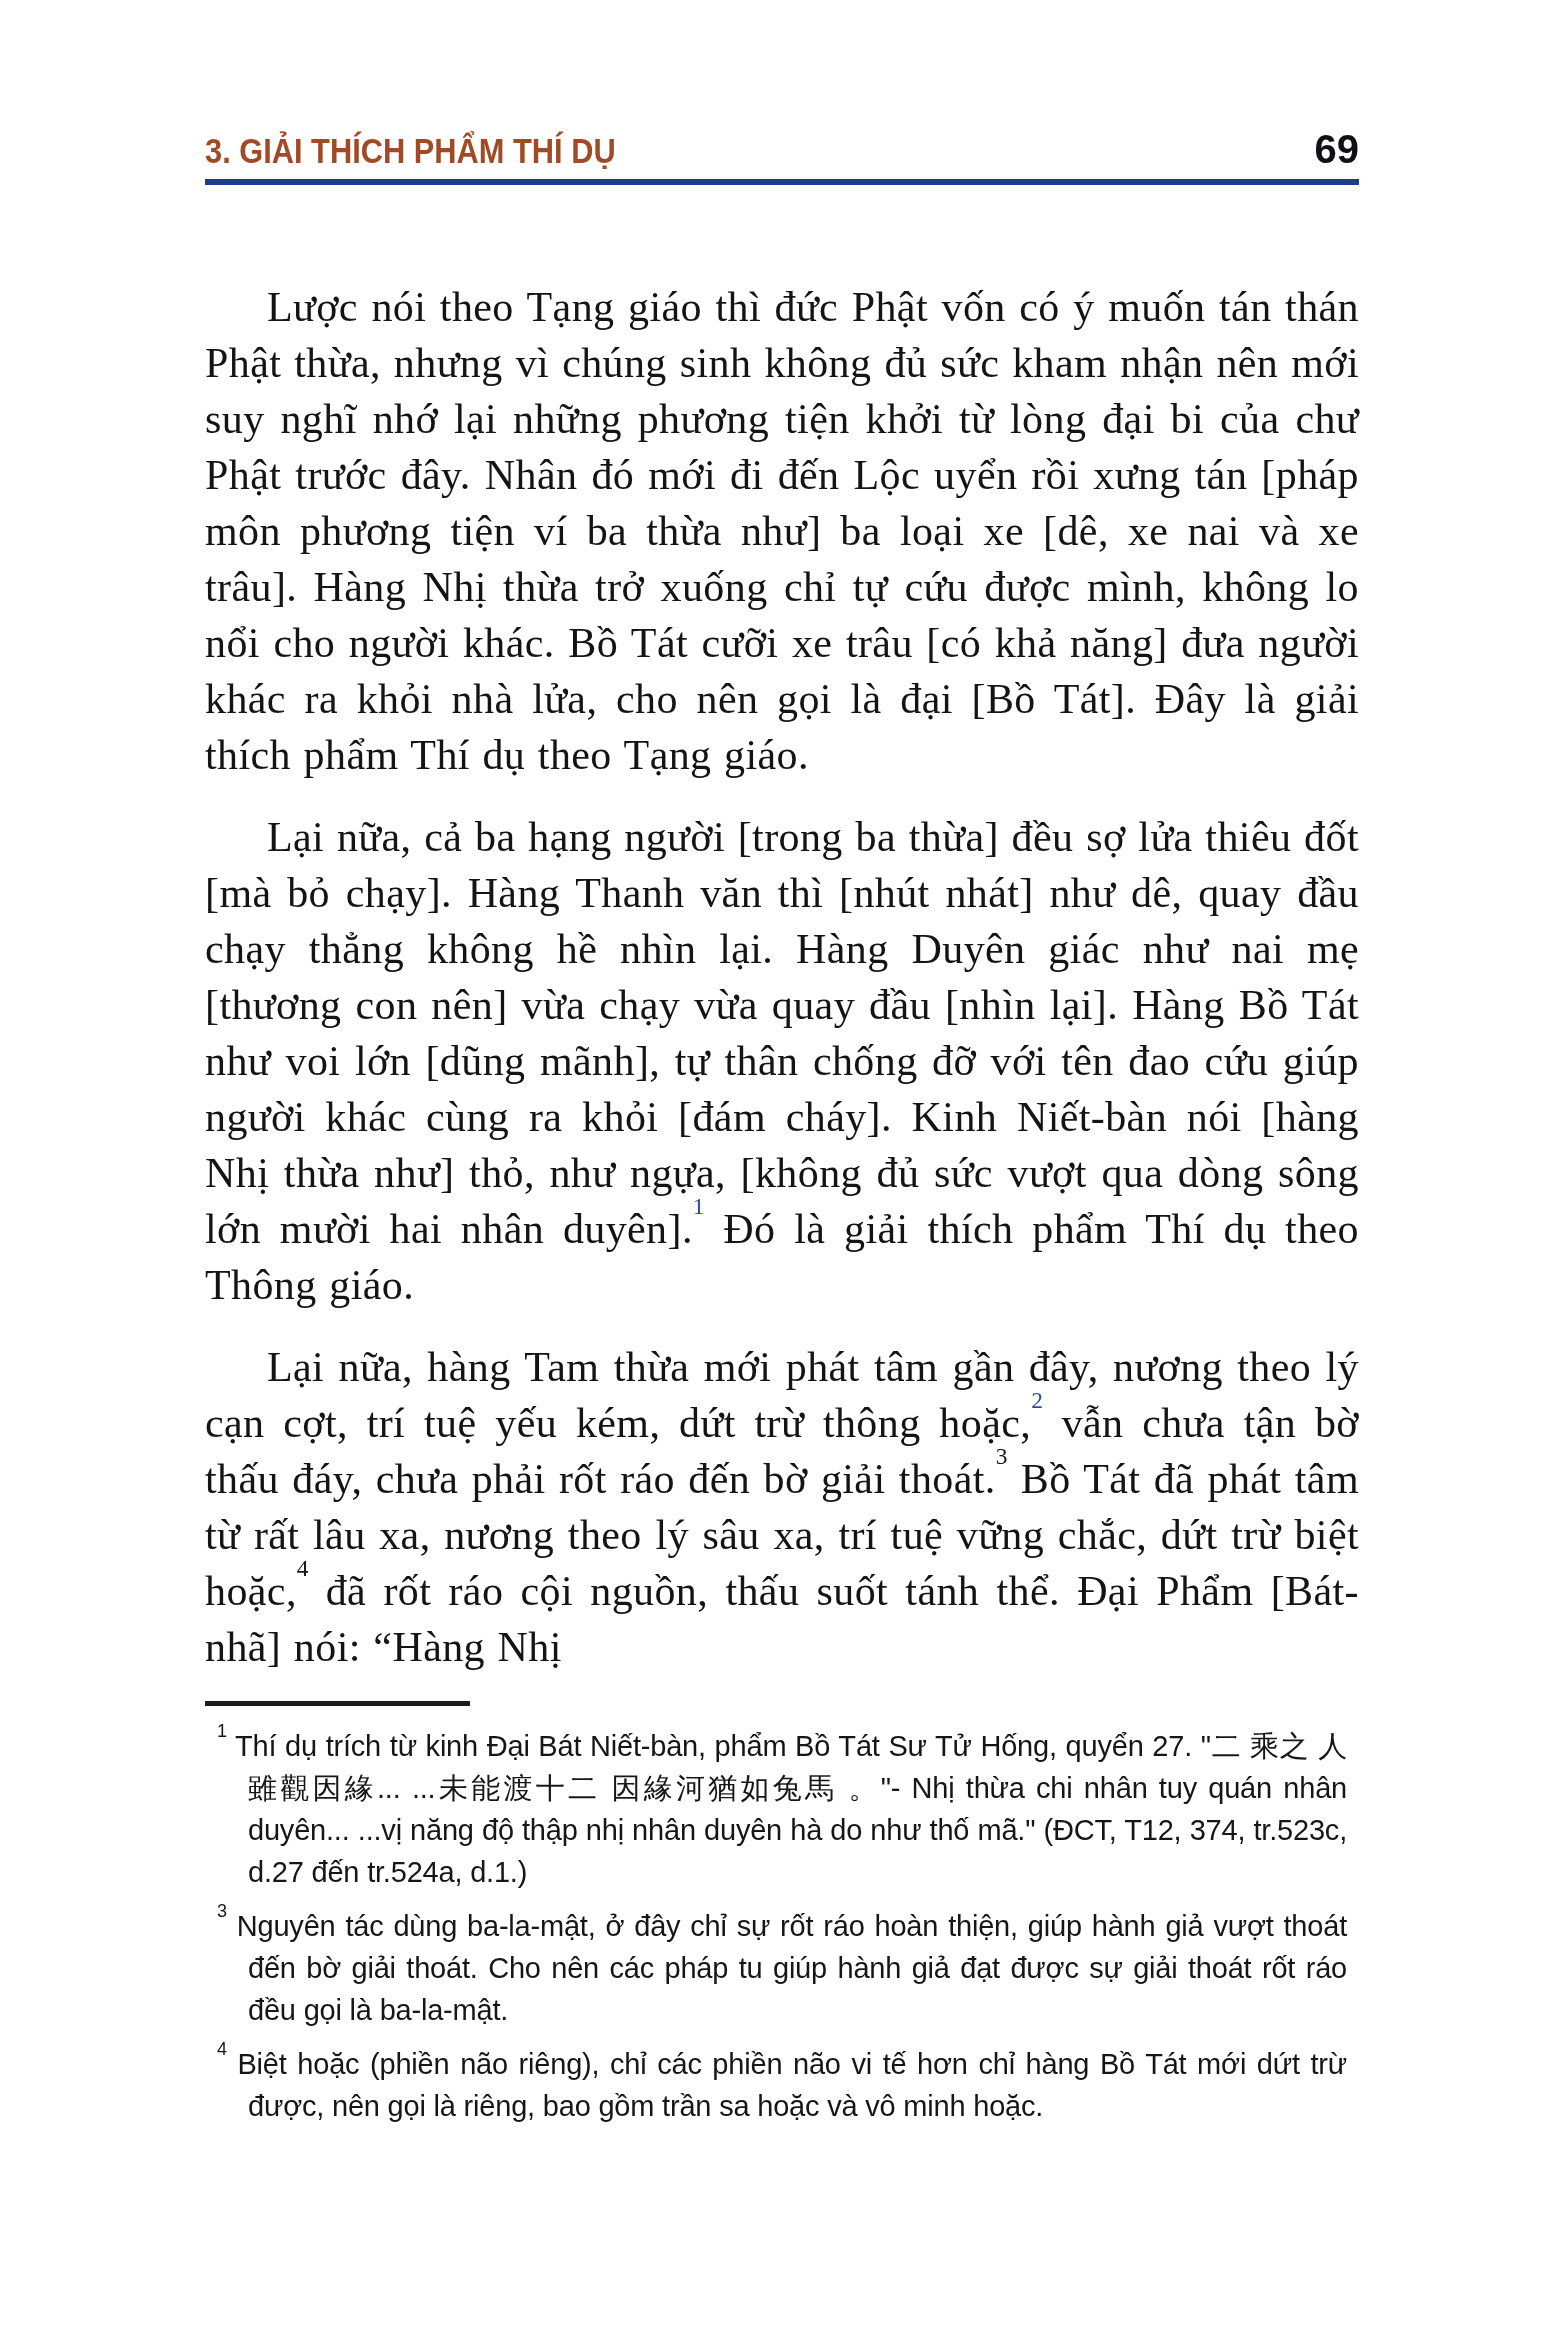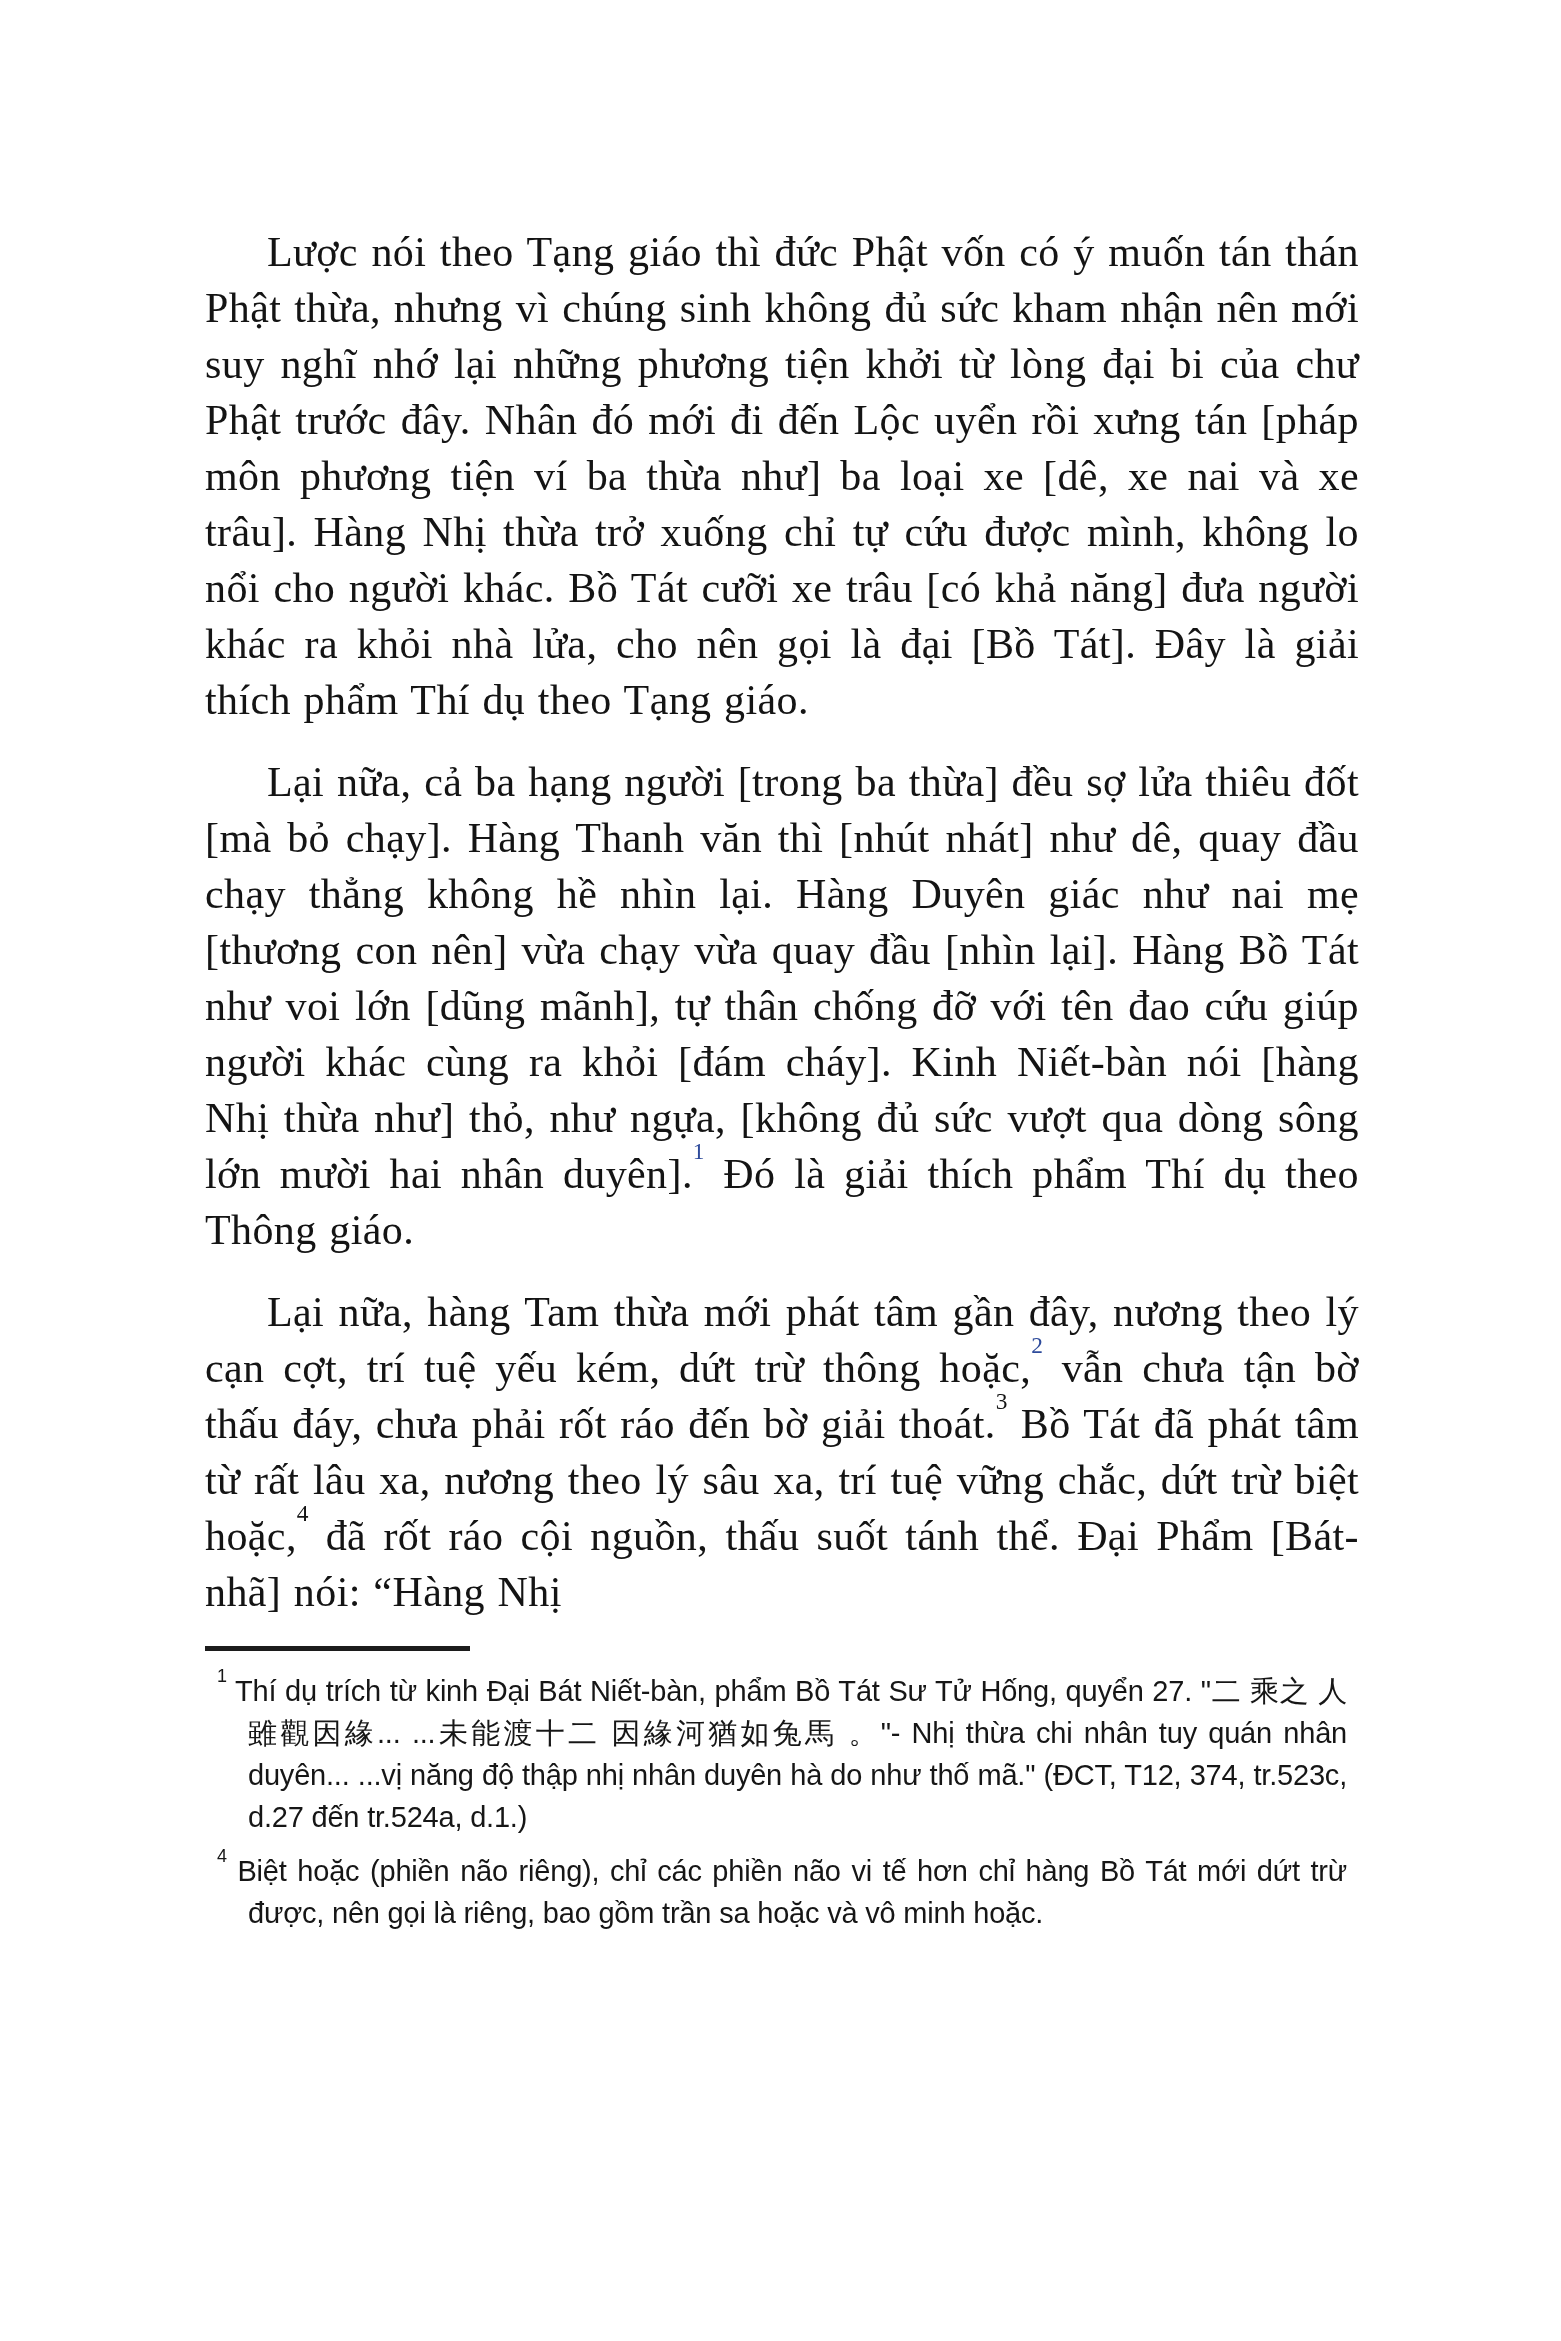--- a/index.html
+++ b/index.html
@@ -88,29 +88,37 @@
     position:relative;
     top:-8.7px;
   }
 </style>
 </head>
 <body>
 
 <div class="page">
   <div class="inner">
 
+    <header>
+      <div class="header-row">
+        <span class="section-title">3. GIẢI THÍCH PHẨM THÍ DỤ</span>
+        <span class="page-number">69</span>
+      </div>
+      <div class="rule"></div>
+    </header>
 
     <main id="body-text">
         <p>Lược nói theo Tạng giáo thì đức Phật vốn có ý muốn tán thán Phật thừa, nhưng vì chúng sinh không đủ sức kham nhận nên mới suy nghĩ nhớ lại những phương tiện khởi từ lòng đại bi của chư Phật trước đây. Nhân đó mới đi đến Lộc uyển rồi xưng tán [pháp môn phương tiện ví ba thừa như] ba loại xe [dê, xe nai và xe trâu]. Hàng Nhị thừa trở xuống chỉ tự cứu được mình, không lo nổi cho người khác. Bồ Tát cưỡi xe trâu [có khả năng] đưa người khác ra khỏi nhà lửa, cho nên gọi là đại [Bồ Tát]. Đây là giải thích phẩm Thí dụ theo Tạng giáo.</p>
         <p>Lại nữa, cả ba hạng người [trong ba thừa] đều sợ lửa thiêu đốt [mà bỏ chạy]. Hàng Thanh văn thì [nhút nhát] như dê, quay đầu chạy thẳng không hề nhìn lại. Hàng Duyên giác như nai mẹ [thương con nên] vừa chạy vừa quay đầu [nhìn lại]. Hàng Bồ Tát như voi lớn [dũng mãnh], tự thân chống đỡ với tên đao cứu giúp người khác cùng ra khỏi [đám cháy]. Kinh Niết-bàn nói [hàng Nhị thừa như] thỏ, như ngựa, [không đủ sức vượt qua dòng sông lớn mười hai nhân duyên].<sup class="sup-blue">1</sup> Đó là giải thích phẩm Thí dụ theo Thông giáo.</p>
         <p>Lại nữa, hàng Tam thừa mới phát tâm gần đây, nương theo lý cạn cợt, trí tuệ yếu kém, dứt trừ thông hoặc,<sup class="sup-blue">2</sup> vẫn chưa tận bờ thấu đáy, chưa phải rốt ráo đến bờ giải thoát.<sup>3</sup> Bồ Tát đã phát tâm từ rất lâu xa, nương theo lý sâu xa, trí tuệ vững chắc, dứt trừ biệt hoặc,<sup>4</sup> đã rốt ráo cội nguồn, thấu suốt tánh thể. Đại Phẩm [Bát-nhã] nói: “Hàng Nhị</p>
       </main>
 
     <div class="fn-sep"></div>
 
     <section id="footnotes">
         <p class="footnote"><sup>1</sup> Thí dụ trích từ kinh Đại Bát Niết-bàn, phẩm Bồ Tát Sư Tử Hống, quyển 27. "二 乘之 人雖觀因緣... ...未能渡十二 因緣河猶如兔馬 。"- Nhị thừa chi nhân tuy quán nhân duyên... ...vị năng độ thập nhị nhân duyên hà do như thố mã." (ĐCT, T12, 374, tr.523c, d.27 đến tr.524a, d.1.)</p>
+        <p class="footnote"><sup>3</sup> Nguyên tác dùng ba-la-mật, ở đây chỉ sự rốt ráo hoàn thiện, giúp hành giả vượt thoát đến bờ giải thoát. Cho nên các pháp tu giúp hành giả đạt được sự giải thoát rốt ráo đều gọi là ba-la-mật.</p>
         <p class="footnote"><sup>4</sup> Biệt hoặc (phiền não riêng), chỉ các phiền não vi tế hơn chỉ hàng Bồ Tát mới dứt trừ được, nên gọi là riêng, bao gồm trần sa hoặc và vô minh hoặc.</p>
       </section>
 
   </div>
 </div>
 
 
 </body></html>

